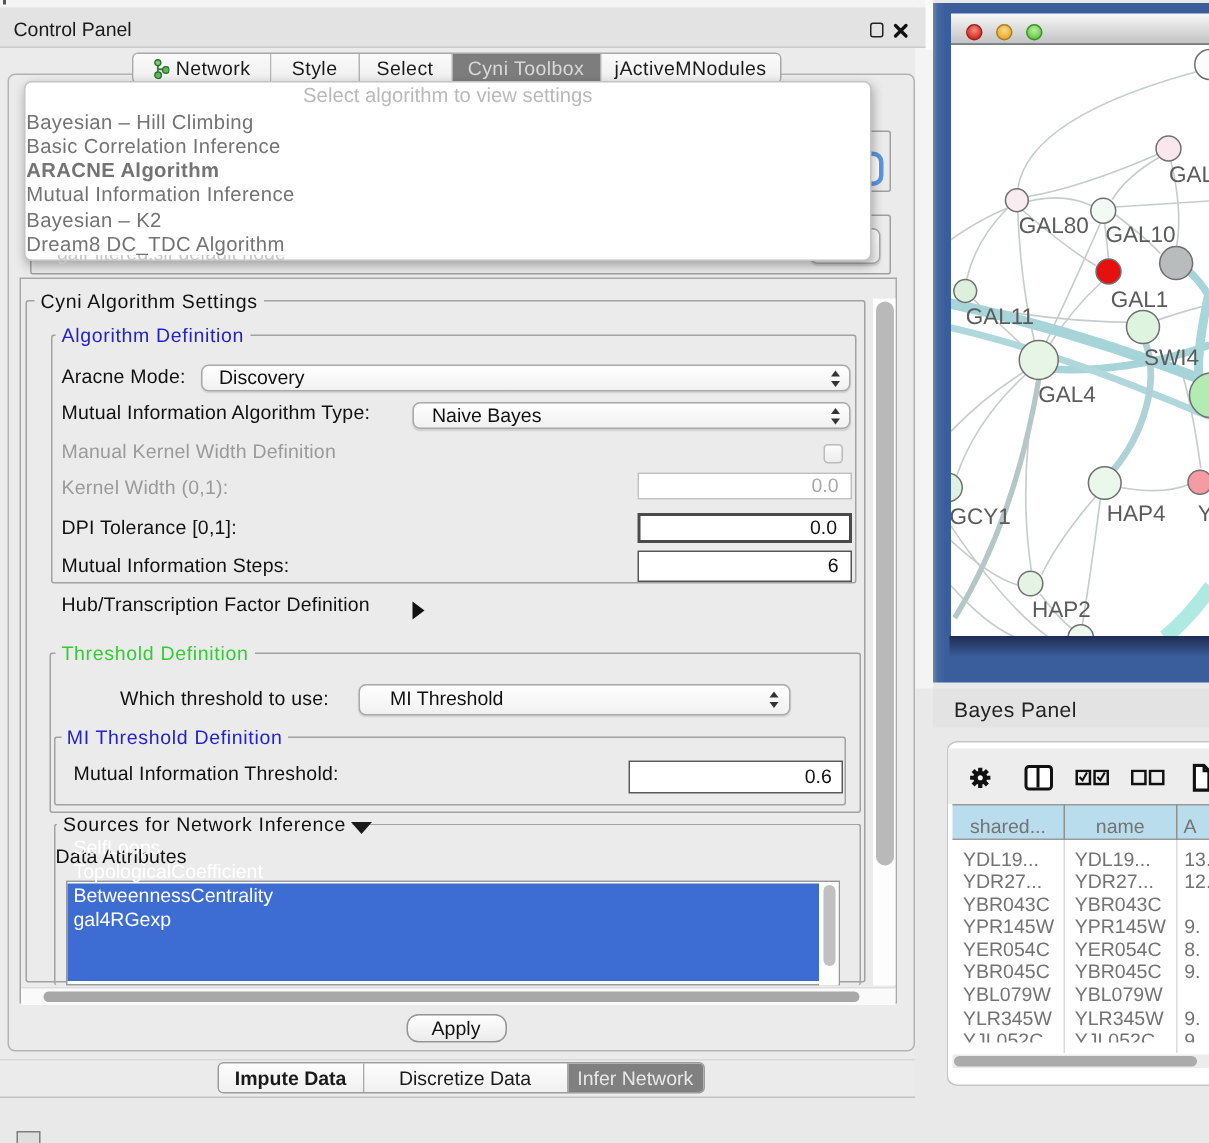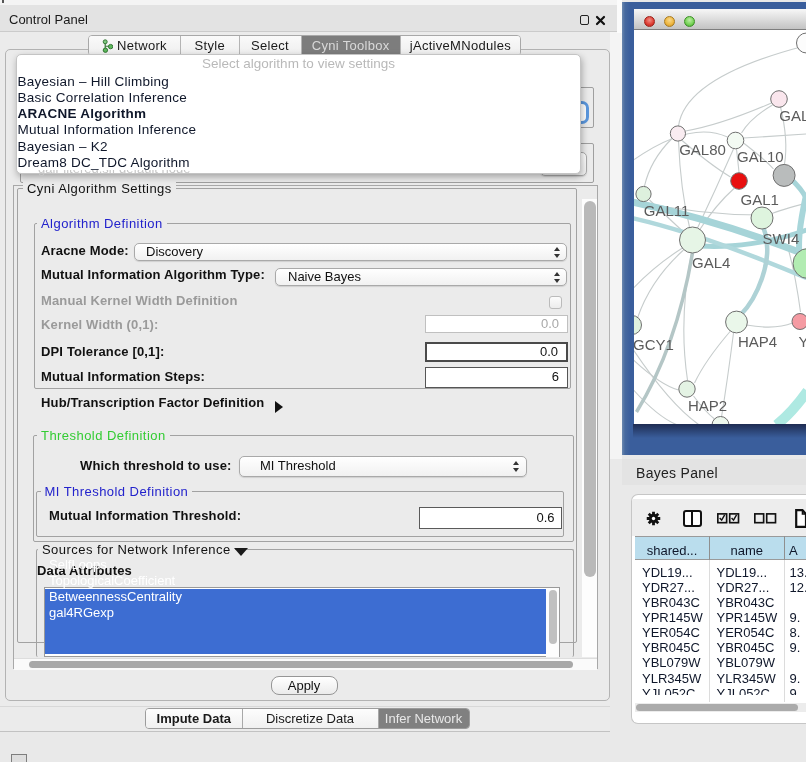--- a/index.html
+++ b/index.html
@@ -1,20 +1,20 @@
 <!DOCTYPE html>
 <html><head>
 <meta charset="utf-8">
 <style>
 *{box-sizing:border-box;margin:0;padding:0}
 html,body{width:806px;height:762px;overflow:hidden}
 body{background:#e9e9e9;font-family:"Liberation Sans",sans-serif;position:relative}
 .a{position:absolute}
-.lbl{position:absolute;font-size:13px;font-weight:bold;color:#111;white-space:nowrap;line-height:13px;letter-spacing:0.15px}
-.txt{position:absolute;font-size:13px;color:#0f172a;white-space:nowrap;line-height:13px}
+.lbl{position:absolute;font-size:13px;font-weight:normal;color:#111;white-space:nowrap;line-height:13px;letter-spacing:0.15px}
+.txt{position:absolute;font-size:13px;color:#737373;white-space:nowrap;line-height:13px}
 .group{position:absolute;border:1px solid #a2a2a2;border-radius:2px}
 .gt{position:absolute;top:-7px;left:5px;background:#ebebeb;padding:0 4px;font-size:13px;line-height:13px;white-space:nowrap;letter-spacing:0.45px}
 .cb{position:absolute;background:linear-gradient(#ffffff,#f1f1f1);border:1px solid #a9a9a9;border-radius:5px;box-shadow:0 1px 1px rgba(0,0,0,.12)}
 .cbt{position:absolute;font-size:13px;color:#111;white-space:nowrap;line-height:13px}
 .tf{position:absolute;background:#fff;font-size:13px;color:#111;text-align:right;white-space:nowrap}
 .up{position:absolute;width:0;height:0;border-left:3.5px solid transparent;border-right:3.5px solid transparent;border-bottom:4.5px solid #333}
 .dn{position:absolute;width:0;height:0;border-left:3.5px solid transparent;border-right:3.5px solid transparent;border-top:4.5px solid #333}
 .cap{position:absolute;border-radius:6px;background:#b5b5b5}
 </style>
 </head>
@@ -50,21 +50,21 @@
   <div style="flex:1;display:flex;align-items:center;justify-content:center;font-size:13px;color:#1a1a1a;background:linear-gradient(#fafafa,#eee)">jActiveMNodules</div>
 </div>
 
 <div class="a" style="left:20px;top:87px;width:574px;height:41px;border:1px solid #9f9f9f;border-radius:2px"></div>
 <div class="a" style="left:560px;top:101px;width:29px;height:23px;border:3px solid #5b97dd;border-radius:7px;background:#fff"></div>
 <div class="a" style="left:20px;top:143px;width:574px;height:40px;border:1px solid #9f9f9f;border-radius:2px"></div>
 <div class="cb" style="left:540px;top:152px;width:47px;height:24px"></div>
 
 <div class="a" style="left:13px;top:185px;width:585px;height:484px;border:1px solid #a8a8a8;background:#ebebeb"></div>
 
-<div class="group" style="left:17px;top:188px;width:560px;height:455px">
+<div class="group" style="left:17px;top:200px;width:560px;height:455px">
   <div class="gt" style="left:5px;color:#111">Cyni Algorithm Settings</div>
 </div>
 
 <div class="group" style="left:34px;top:223px;width:537px;height:166px">
   <div class="gt" style="left:2px;color:#2222cc">Algorithm Definition</div>
 </div>
 <div class="lbl" style="left:41px;top:244px">Aracne Mode:</div>
 <div class="cb" style="left:134px;top:243px;width:433px;height:18px"></div>
 <div class="cbt" style="left:146px;top:244.5px">Discovery</div>
 <div class="up" style="left:553.5px;top:246.5px"></div>

